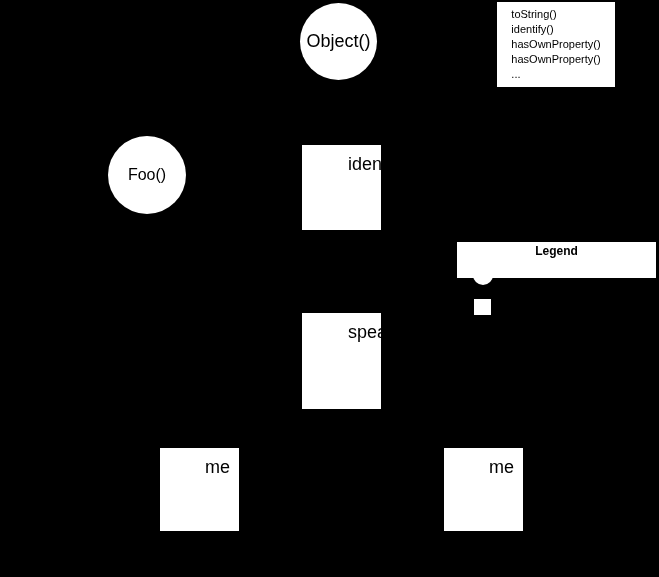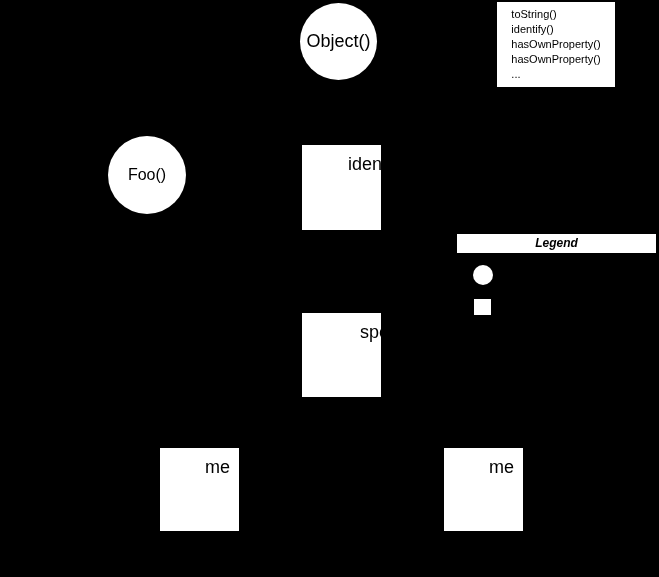--- a/index.html
+++ b/index.html
@@ -98,26 +98,26 @@
   </div>
 
   <div class="node-box" style="left:302px; top:145px; width:79px; height:85px;">
     <span class="box-label">identify()</span>
   </div>
 
   <div class="node-circle label-foo" style="left:108px; top:136px; width:78px; height:78px;">
     <span>Foo()</span>
   </div>
 
-  <div class="legend-header" style="left:457px; top:234px; width:199px; height:19px;font-style:italic;">Legend</div>
+  <div class="legend-header" style="left:457px; top:242px; width:199px; height:36px;">Legend</div>
 
   <div class="legend-swatch-circle" style="left:473px; top:265px; width:20px; height:20px;"></div>
   <div class="legend-swatch-square" style="left:474px; top:299px; width:17px; height:16px;"></div>
 
-  <div class="node-box" style="left:302px; top:313px; width:79px; height:84px;padding-left:12px;">
+  <div class="node-box" style="left:302px; top:313px; width:79px; height:96px;">
     <span class="box-label">speak()</span>
   </div>
 
 
   <div class="node-box" style="left:160px; top:448px; width:79px; height:83px; align-items:flex-start; justify-content:center;">
     <span class="box-label">me</span>
   </div>
 
   <div class="node-box" style="left:444px; top:448px; width:79px; height:83px; align-items:flex-start; justify-content:center;">
     <span class="box-label">me</span>

